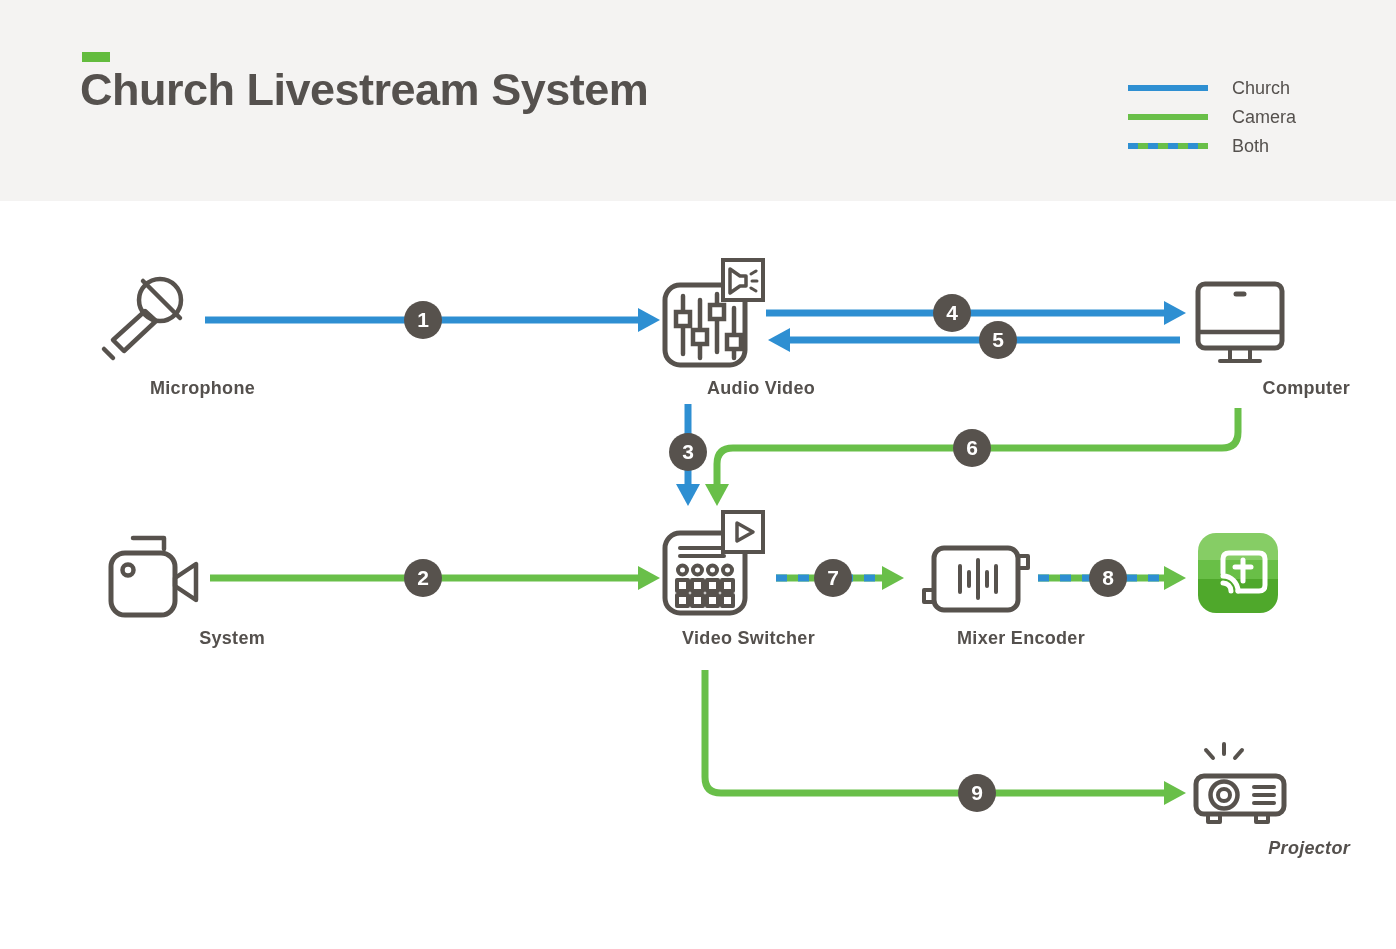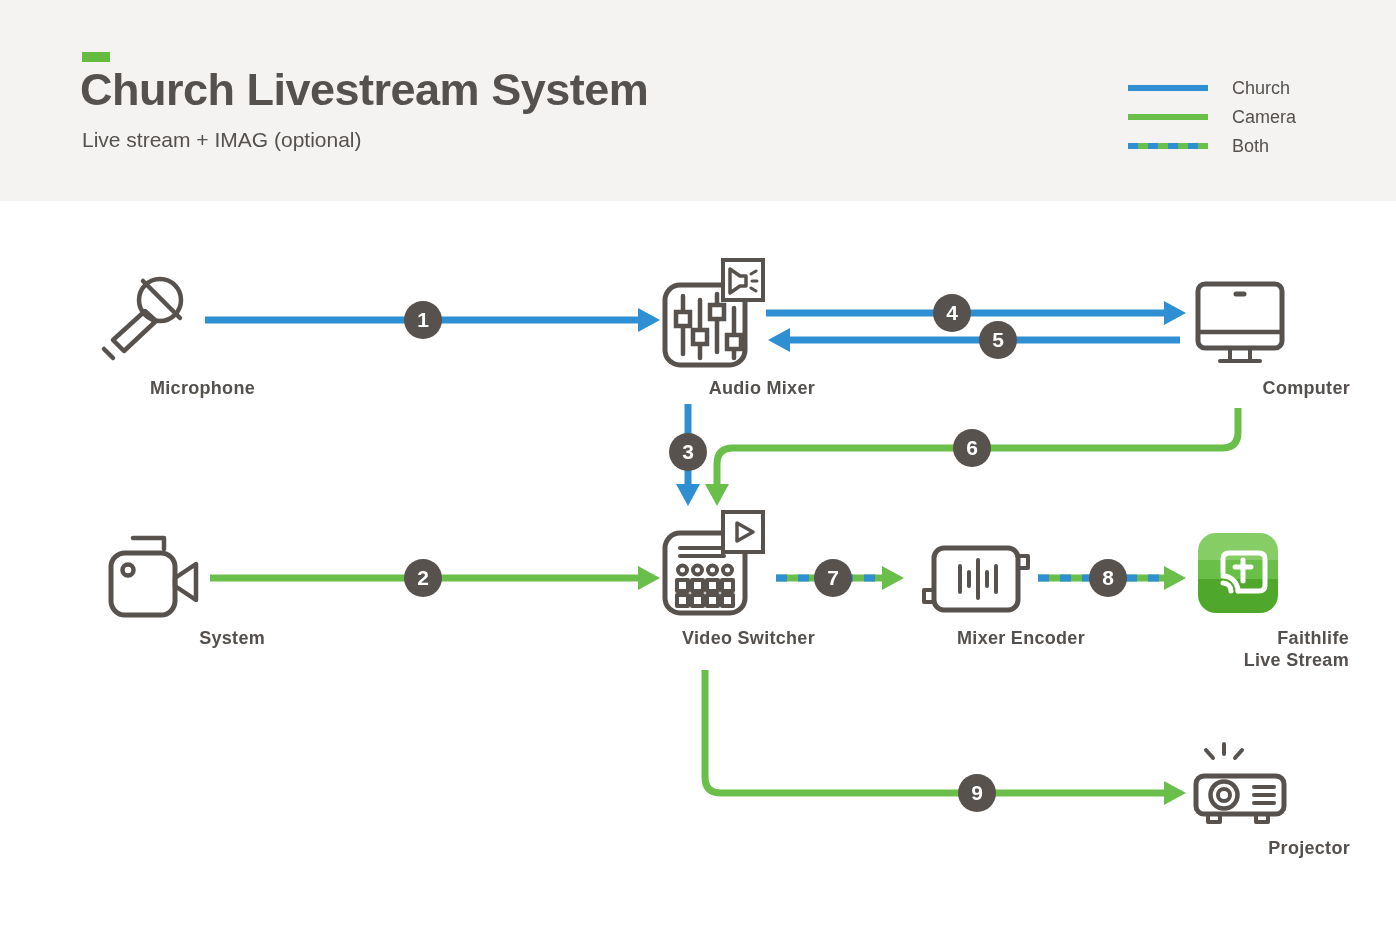--- a/index.html
+++ b/index.html
@@ -69,21 +69,20 @@
   }
 </style>
 </head>
 <body>
 
 <div class="canvas">
 
   <div class="header">
     <div class="accent-dash"></div>
     <div class="title">Church Livestream System</div>
-    <div class="subtitle">Live stream + IMAG (optional)</div>
 
     <div class="legend-row" style="top:78px;">
       <div class="legend-swatch audio"></div>
       <div class="legend-label">Church</div>
     </div>
     <div class="legend-row" style="top:107px;">
       <div class="legend-swatch video"></div>
       <div class="legend-label">Camera</div>
     </div>
     <div class="legend-row" style="top:136px;text-decoration:underline;">
@@ -162,21 +161,21 @@
     </svg>
   </div>
   <div class="mini-badge" style="left:721px; top:258px;">
     <svg width="36" height="36" viewBox="0 0 36 36">
       <polygon class="stroke" points="5,7 15,14 21,14 21,24 15,24 5,31" stroke-width="3.5"></polygon>
       <line class="stroke" x1="26" y1="12" x2="31" y2="9" stroke-width="3"></line>
       <line class="stroke" x1="27" y1="19" x2="32" y2="19" stroke-width="3"></line>
       <line class="stroke" x1="26" y1="26" x2="31" y2="29" stroke-width="3"></line>
     </svg>
   </div>
-  <div class="node-label" style="left:705px; top:377px;">Audio Mixer</div>
+  <div class="node-label" style="left:705px; top:377px;">Audio Video</div>
 
   <div class="icon" style="left:1192px; top:280px;">
     <svg width="96" height="88" viewBox="0 0 96 88">
       <rect class="stroke" x="6" y="4" width="84" height="64" rx="7" stroke-width="5"></rect>
       <line class="stroke" x1="44" y1="14" x2="52" y2="14" stroke-width="5"></line>
       <line class="stroke" x1="7" y1="52" x2="89" y2="52" stroke-width="4.5"></line>
       <line class="stroke" x1="38" y1="70" x2="38" y2="80" stroke-width="4"></line>
       <line class="stroke" x1="58" y1="70" x2="58" y2="80" stroke-width="4"></line>
       <line class="stroke" x1="28" y1="81" x2="68" y2="81" stroke-width="4"></line>
     </svg>
@@ -235,35 +234,31 @@
 
   <div class="faithlife-app">
     <svg width="80" height="80" viewBox="0 0 80 80">
       <path d="M25 40 V26 q0 -6 6 -6 H61 q6 0 6 6 V52 q0 6 -6 6 H40" fill="none" stroke="#ffffff" stroke-width="5" stroke-linecap="round"></path>
       <line x1="45" y1="27" x2="45" y2="48" stroke="#ffffff" stroke-width="5" stroke-linecap="round"></line>
       <line x1="37" y1="34" x2="53" y2="34" stroke="#ffffff" stroke-width="5" stroke-linecap="round"></line>
       <path d="M25 50 a8 8 0 0 1 8 8" fill="none" stroke="#ffffff" stroke-width="5" stroke-linecap="round"></path>
       <path d="M25 43 a15 15 0 0 1 15 15" fill="none" stroke="#ffffff" stroke-width="5" stroke-linecap="round"></path>
     </svg>
   </div>
-  <div class="node-label" style="left:1239px; top:627px;">
-    <span style="display:block;">Faithlife</span>
-    <span style="display:block;">Live Stream</span>
-  </div>
 
   <div class="icon" style="left:1190px; top:736px;">
     <svg width="100" height="92" viewBox="0 0 100 92">
       <rect class="stroke" x="6" y="40" width="88" height="38" rx="8" stroke-width="5"></rect>
       <circle class="stroke" cx="34" cy="59" r="13.5" stroke-width="4.5"></circle>
       <circle class="stroke" cx="34" cy="59" r="6" stroke-width="4"></circle>
       <line class="stroke" x1="64" y1="51" x2="84" y2="51" stroke-width="4"></line>
       <line class="stroke" x1="64" y1="59" x2="84" y2="59" stroke-width="4"></line>
       <line class="stroke" x1="64" y1="67" x2="84" y2="67" stroke-width="4"></line>
       <rect class="stroke" x="18" y="78" width="12" height="8" stroke-width="4"></rect>
       <rect class="stroke" x="66" y="78" width="12" height="8" stroke-width="4"></rect>
       <line class="stroke" x1="34" y1="8" x2="34" y2="18" stroke-width="4"></line>
       <line class="stroke" x1="16" y1="14" x2="23" y2="22" stroke-width="4"></line>
       <line class="stroke" x1="52" y1="14" x2="45" y2="22" stroke-width="4"></line>
     </svg>
   </div>
-  <div class="node-label" style="left:1240px; top:837px;">Projector</div>
+  <div class="node-label" style="left:1240px; top:837px;font-style:italic;">Projector</div>
 
 </div>
 
 </body></html>

